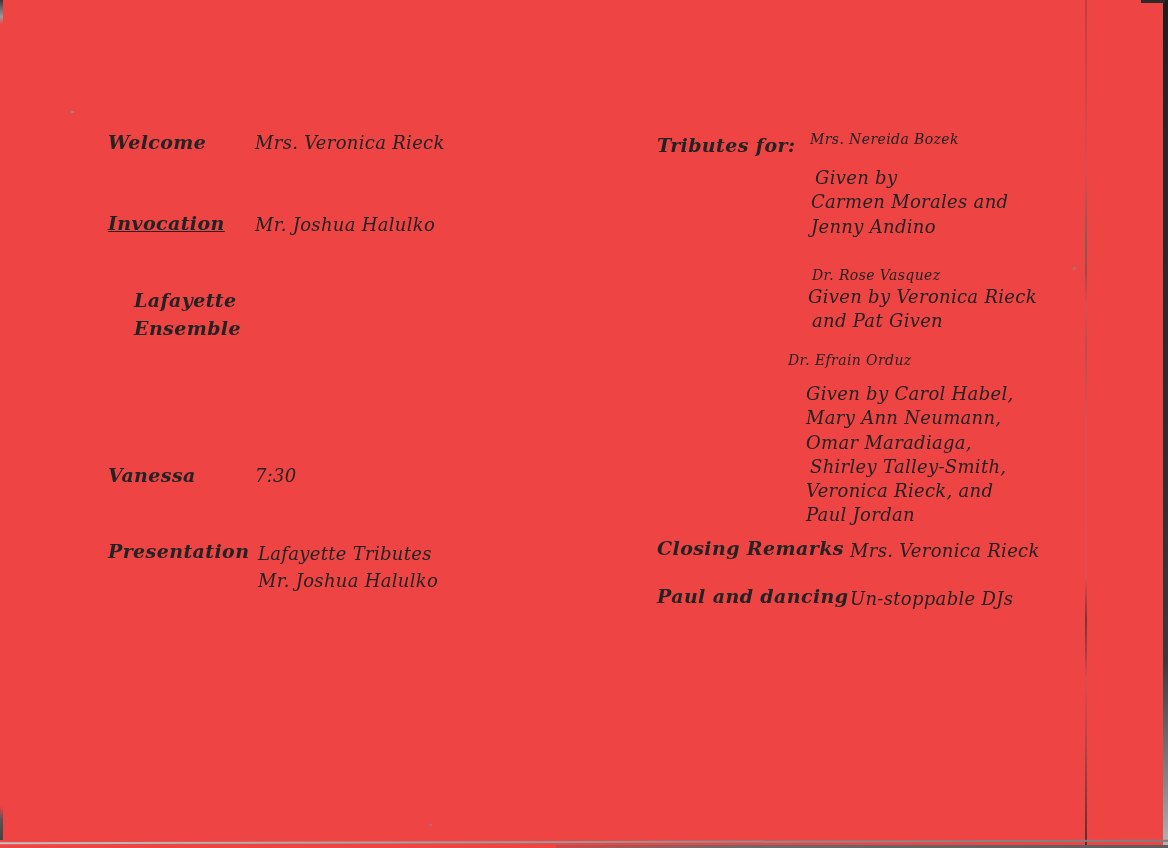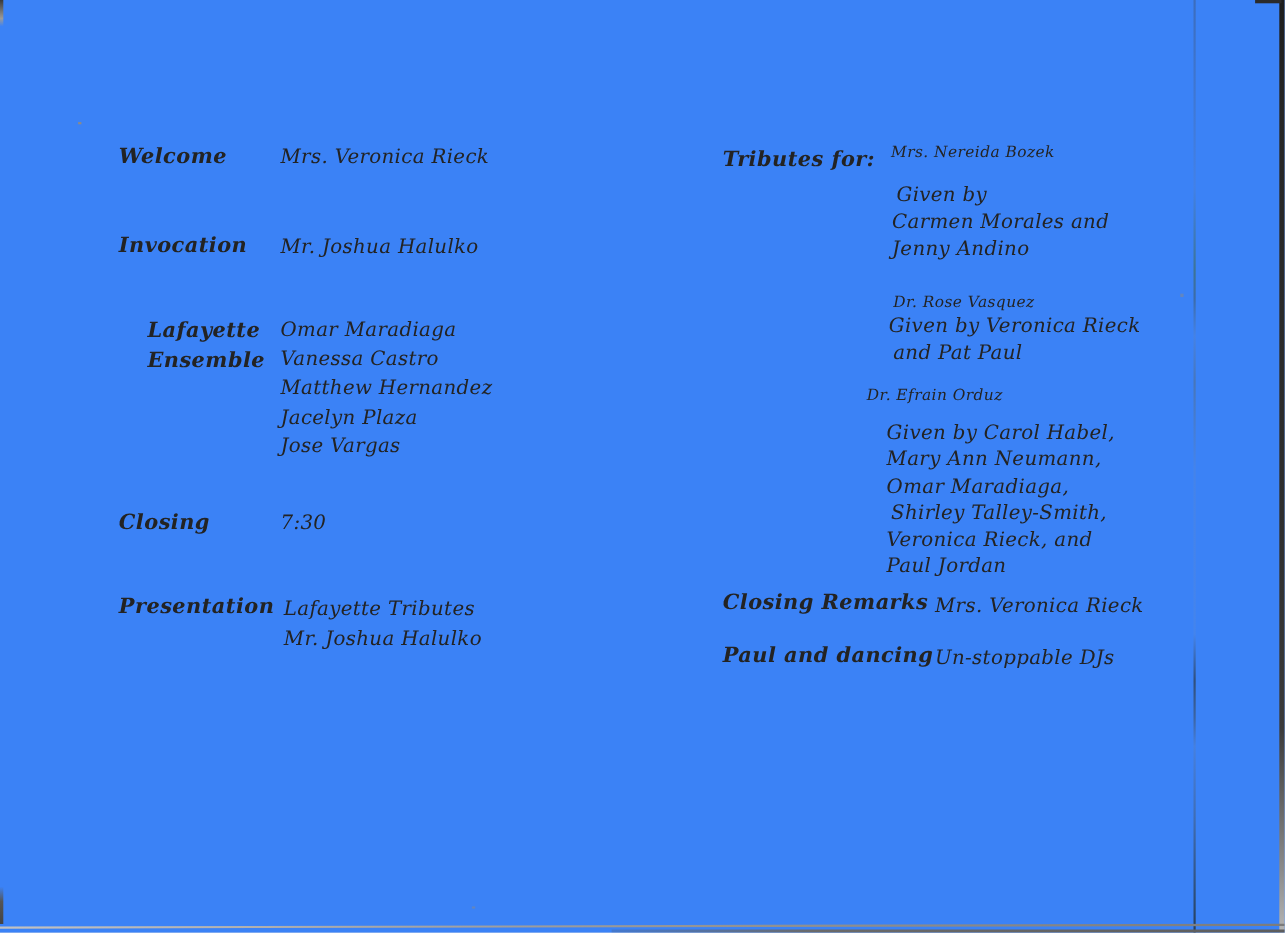--- a/index.html
+++ b/index.html
@@ -1,19 +1,19 @@
 <!DOCTYPE html>
 <html><head>
 <meta charset="utf-8">
 <style>
   html,body{margin:0;padding:0;background:#e9e9e9;}
   .scan{
     position:relative;
     width:1168px;height:848px;
-    background:#3b82f6;
+    background:#ef4444;
     overflow:hidden;
     font-family:"DejaVu Serif","Liberation Serif",serif;
     font-style:italic;
     color:#232323;
   }
   .pos{position:absolute;white-space:nowrap;}
   .label{font-weight:700;font-size:19px;letter-spacing:.4px;}
   .label-stack{font-weight:700;font-size:19px;letter-spacing:.4px;line-height:28px;}
   .value{font-size:18px;letter-spacing:.3px;}
   .value-stack{font-size:18px;letter-spacing:.3px;line-height:26.5px;}
@@ -64,57 +64,50 @@
   .speck-3{left:429px;top:824px;width:3px;height:2px;opacity:.5;}
 </style>
 </head>
 <body>
 
 <div class="scan">
 
   <div class="pos label" style="left:108px;top:131px;">Welcome</div>
   <div class="pos value" style="left:255px;top:132px;">Mrs. Veronica Rieck</div>
 
-  <div class="pos label" style="left:108px;top:212px;">Invocation</div>
+  <div class="pos label" style="left:108px;top:212px;text-decoration:underline;">Invocation</div>
   <div class="pos value" style="left:255px;top:214px;">Mr. Joshua Halulko</div>
 
   <div class="pos label-stack" style="left:108px;top:286px;margin-left:26px;">
     <span class="line">Lafayette</span>
     <span class="line">Ensemble</span>
   </div>
-  <div class="pos value-stack" style="left:255px;top:287px;">
-    <span class="line">Omar Maradiaga</span>
-    <span class="line">Vanessa Castro</span>
-    <span class="line">Matthew Hernandez</span>
-    <span class="line">Jacelyn Plaza</span>
-    <span class="line">Jose Vargas</span>
-  </div>
 
-  <div class="pos label" style="left:108px;top:464px;">Closing</div>
+  <div class="pos label" style="left:108px;top:464px;">Vanessa</div>
   <div class="pos value" style="left:255px;top:465px;">7:30</div>
 
   <div class="pos label" style="left:108px;top:540px;">Presentation</div>
   <div class="pos value-stack" style="left:258px;top:541px;">
     <span class="line">Lafayette Tributes</span>
     <span class="line">Mr. Joshua Halulko</span>
   </div>
 
   <div class="pos label" style="left:657px;top:134px;">Tributes for:</div>
 
   <div class="pos honoree" style="left:810px;top:131px;">Mrs. Nereida Bozek</div>
   <div class="pos givenby" style="left:815px;top:166px;">
     <span class="line">Given by</span>
     <span class="line" style="margin-left:-4px;text-align:right;">Carmen Morales and</span>
     <span class="line" style="margin-left:-4px;">Jenny Andino</span>
   </div>
 
   <div class="pos honoree" style="left:812px;top:267px;">Dr. Rose Vasquez</div>
   <div class="pos givenby" style="left:808px;top:285px;">
     <span class="line">Given by Veronica Rieck</span>
-    <span class="line" style="margin-left:4px;">and Pat Paul</span>
+    <span class="line" style="margin-left:4px;">and Pat Given</span>
   </div>
 
   <div class="pos honoree" style="left:788px;top:352px;">Dr. Efrain Orduz</div>
   <div class="pos label" style="left:657px;top:537px;">Closing Remarks</div>
 
   <div class="pos givenby" style="left:806px;top:382px;">
     <span class="line">Given by Carol Habel,</span>
     <span class="line">Mary Ann Neumann,</span>
     <span class="line">Omar Maradiaga,</span>
     <span class="line" style="margin-left:4px;">Shirley Talley-Smith,</span>

